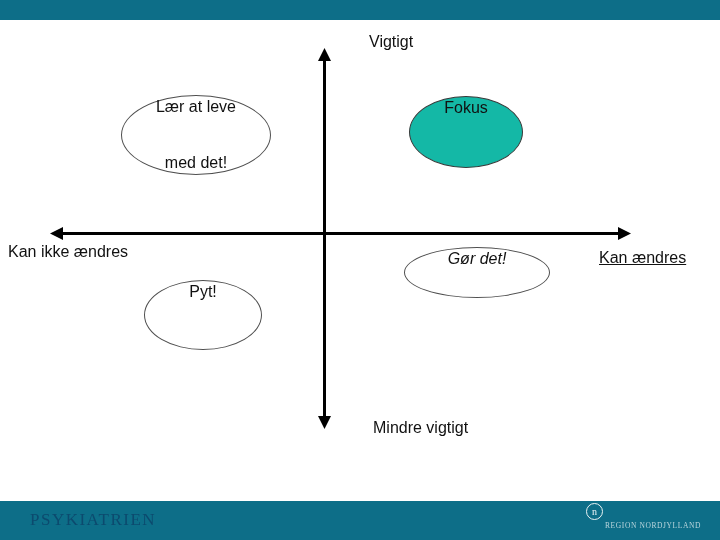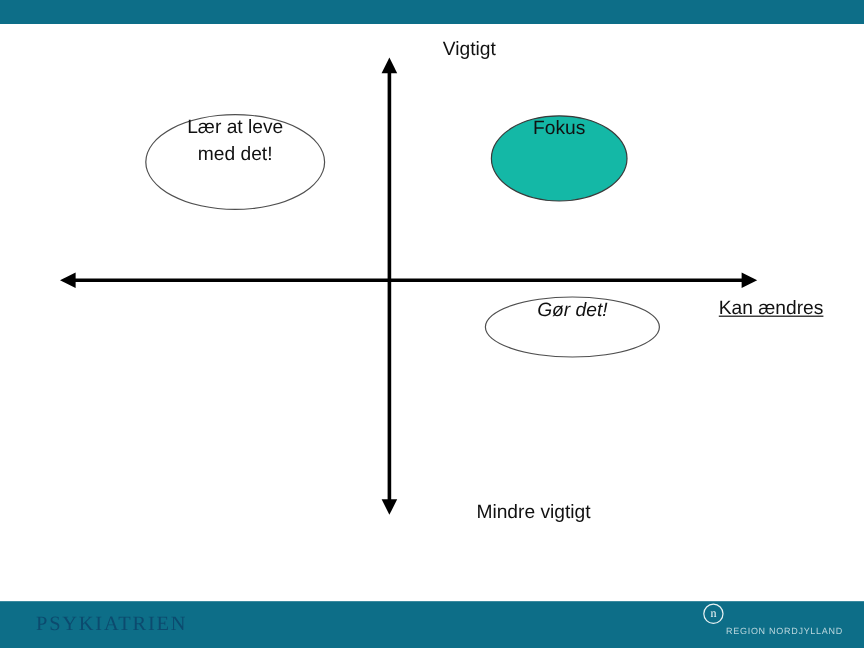--- a/index.html
+++ b/index.html
@@ -13,28 +13,28 @@
   
   .top-bar{position:absolute;left:0;top:0;width:720px;height:20px;background:#0d6e88;}
   .bottom-bar{position:absolute;left:0;top:501px;width:720px;height:39px;background:#0d6e88;}
 
   
   .axes{position:absolute;left:0;top:0;width:720px;height:540px;pointer-events:none;}
 
   
   .axis-label{position:absolute;color:#111;font-size:16px;line-height:18px;white-space:nowrap;}
   .lbl-top{left:369px;top:33px;}
-  .lbl-bottom{left:373px;top:419px;margin-left:24px;}
+  .lbl-bottom{left:373px;top:419px;}
   .lbl-left{left:8px;top:243px;}
   .lbl-right{left:599px;top:249px;text-decoration:underline;}
 
   
   .ellipse{
     position:absolute;border-radius:50%;
-    display:flex;flex-direction:column;align-items:center;justify-content:flex-start;
+    display:flex;flex-direction:column;align-items:center;justify-content:space-between;
     text-align:center;color:#111;font-size:16px;line-height:22px;
     background:#ffffff;border:1px solid #4f4f4f;
     box-sizing:border-box;
   }
   .el-laer {left:121px;top:95px; width:150px;height:80px;}
   .el-fokus{left:409px;top:96px; width:114px;height:72px;background:#14b8a6;border-color:#3a3a3a;}
   .el-goer {left:404px;top:247px;width:146px;height:51px;font-style:italic;}
   .el-pyt  {left:144px;top:280px;width:118px;height:70px;}
 
   
@@ -46,21 +46,21 @@
   .logo{position:absolute;left:586px;top:503px;width:120px;height:32px;}
   .logo-circle{
     position:absolute;left:0;top:0;width:15px;height:15px;border-radius:50%;
     border:1px solid #e9f3f4;color:#f2f8f9;
     display:flex;align-items:center;justify-content:center;
     font-family:"Liberation Serif", serif;font-size:10px;line-height:10px;
   }
   .logo-text{
     position:absolute;left:19px;top:18px;
     font-size:7.5px;letter-spacing:0.6px;color:#b9d6dd;white-space:nowrap;
-    font-family:Liberation Sans, sans-serif;
+    font-family:Liberation Serif, serif;
   }
 </style>
 </head>
 <body>
 
 <div class="slide">
 
   <div class="top-bar"></div>
 
   <svg class="axes" viewBox="0 0 720 540" xmlns="http://www.w3.org/2000/svg">
@@ -71,35 +71,39 @@
     </g>
     <g stroke="#000" fill="#000">
       <line x1="60" y1="233.5" x2="622" y2="233.5" stroke-width="3"></line>
       <polygon points="50,233.5 63,227 63,240" stroke="none"></polygon>
       <polygon points="631,233.5 618,227 618,240" stroke="none"></polygon>
     </g>
   </svg>
 
   <div class="axis-label lbl-top">Vigtigt</div>
   <div class="axis-label lbl-bottom">Mindre vigtigt</div>
+  <div class="axis-label lbl-left">Kan ikke ændres</div>
   <div class="axis-label lbl-right">Kan ændres</div>
 
   <div class="ellipse el-laer">
     <span>Lær at leve</span>
     <span>med det!</span>
   </div>
 
   <div class="ellipse el-fokus">
     <span>Fokus</span>
   </div>
 
   <div class="ellipse el-goer">
     <span>Gør det!</span>
   </div>
 
+  <div class="ellipse el-pyt">
+    <span>Pyt!</span>
+  </div>
 
   <div class="bottom-bar"></div>
   <div class="brand">PSYKIATRIEN</div>
   <div class="logo">
     <div class="logo-circle">n</div>
     <div class="logo-text">REGION NORDJYLLAND</div>
   </div>
 
 </div>
 

